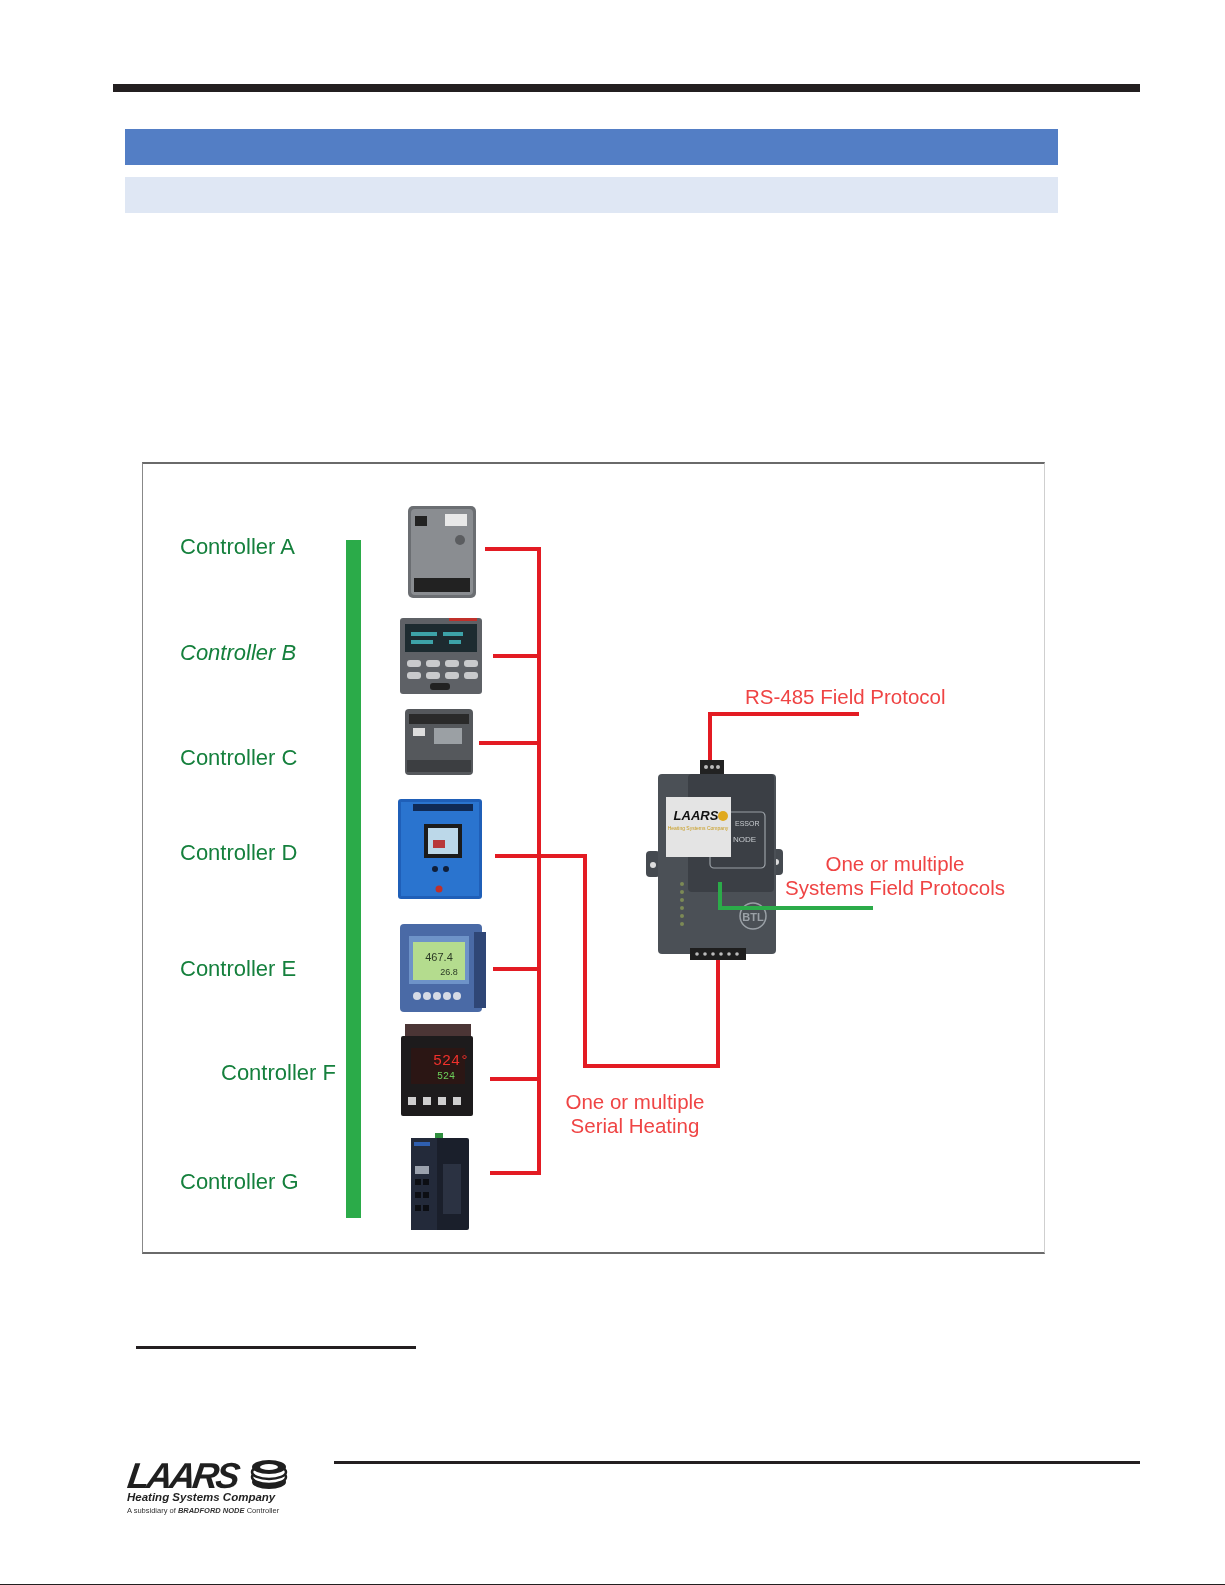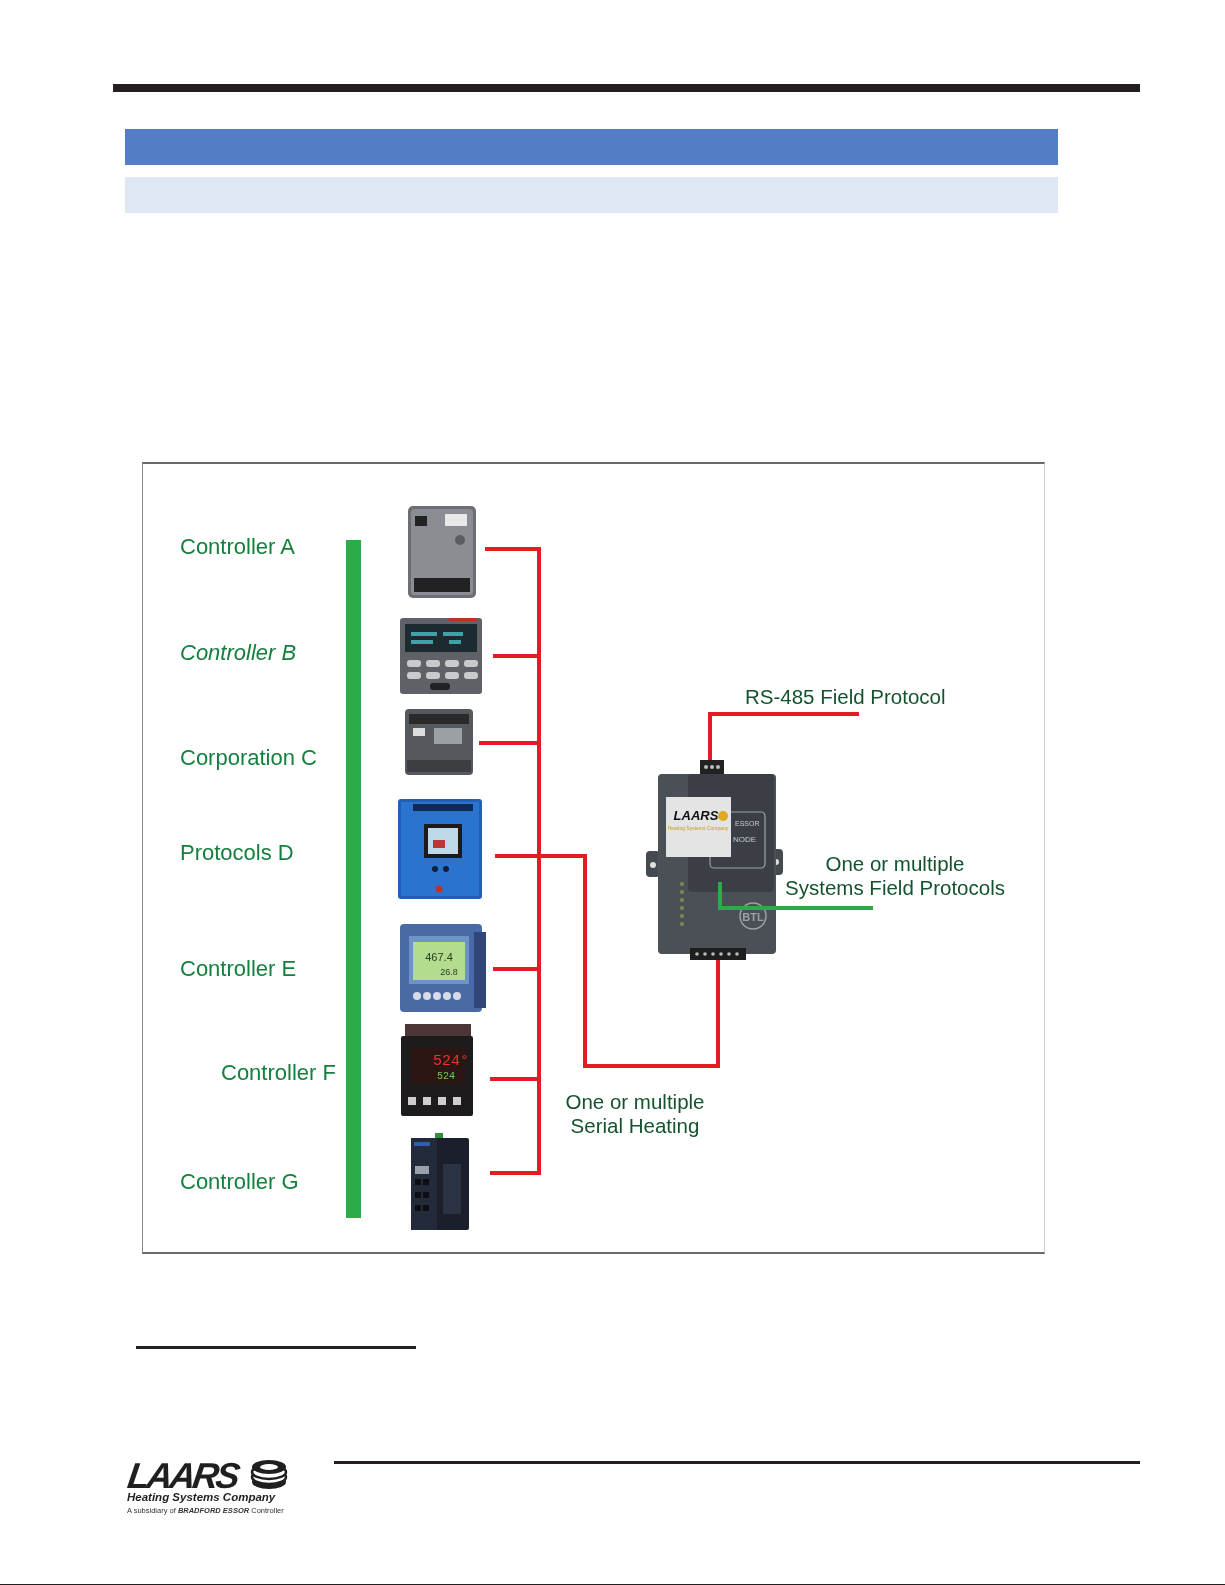--- a/index.html
+++ b/index.html
@@ -9,21 +9,21 @@
   #top-rule { left:113px; top:84px; width:1027px; height:8px; background:#231f20; }
   #title-bar { left:125px; top:129px; width:933px; height:36px; background:#537ec5; }
   #subtitle-bar { left:125px; top:177px; width:933px; height:36px; background:#dfe7f4; }
 
   #diagram { left:142px; top:462px; width:903px; height:792px;
              border-top:2px solid #6a6a6a; border-left:1px solid #888; border-bottom:2px solid #6a6a6a;
              border-right:1px solid #cfcfcf; background:#fff; box-sizing:border-box; }
   #diagram svg { position:absolute; left:0; top:0; }
 
   .ctrl-label { position:absolute; font-size:22px; color:#15803d; white-space:nowrap; }
-  .callout { position:absolute; font-size:20.5px; color:#14532d; text-align:center; line-height:24px; white-space:nowrap; }
+  .callout { position:absolute; font-size:20.5px; color:#ef4444; text-align:center; line-height:24px; white-space:nowrap; }
 
   #footnote-rule { left:136px; top:1346px; width:280px; height:3px; background:#231f20; }
   #footer-rule { left:334px; top:1461px; width:806px; height:3px; background:#231f20; }
   #page-bottom-rule { left:0; top:1584px; width:1225px; height:1px; background:#231f20; }
 
   #logo { left:126px; top:1455px; width:170px; height:66px; }
   #logo .wordmark { position:absolute; left:2px; top:0; font-size:36px; font-weight:bold; font-style:italic;
                     letter-spacing:-3px; color:#1f1f1f; transform:skewX(-8deg); }
   #logo .coil { position:absolute; left:124px; top:3px; }
   #logo .tag1 { position:absolute; left:1px; top:36px; font-size:11.5px; font-weight:bold; font-style:italic; color:#222; white-space:nowrap; }
@@ -188,22 +188,22 @@
           <circle cx="586" cy="490" r="1.8"></circle>
           <circle cx="594" cy="490" r="1.8"></circle>
       </g>
     </g>
 
     <polyline points="577,418 577,444 730,444" fill="none" stroke="#2bab49" stroke-width="4"></polyline>
   </svg>
 
   <div class="ctrl-label" style="left:37px;top:70px;">Controller A</div>
   <div class="ctrl-label" style="left:37px;top:176px;font-style:italic;">Controller B</div>
-  <div class="ctrl-label" style="left:37px;top:281px;">Corporation C</div>
-  <div class="ctrl-label" style="left:37px;top:376px;">Protocols D</div>
+  <div class="ctrl-label" style="left:37px;top:281px;">Controller C</div>
+  <div class="ctrl-label" style="left:37px;top:376px;">Controller D</div>
   <div class="ctrl-label" style="left:37px;top:492px;">Controller E</div>
   <div class="ctrl-label" style="left:37px;top:596px;margin-left:41px;">Controller F</div>
   <div class="ctrl-label" style="left:37px;top:705px;">Controller G</div>
 
   <div class="callout" style="left:602px;top:221px;">RS-485 Field Protocol</div>
   <div class="callout" style="left:636px;top:388px;width:232px;">
     <div>One or multiple</div>
     <div>Systems Field Protocols</div>
   </div>
   <div class="callout" style="left:412px;top:626px;width:160px;">
@@ -221,16 +221,16 @@
   <svg class="coil" width="38" height="32" viewBox="0 0 38 32">
     <ellipse cx="19" cy="24" rx="17" ry="7" fill="#1f1f1f"></ellipse>
     <ellipse cx="19" cy="19" rx="17" ry="7" fill="#fff" stroke="#1f1f1f" stroke-width="2.5"></ellipse>
     <ellipse cx="19" cy="14" rx="17" ry="7" fill="#fff" stroke="#1f1f1f" stroke-width="2.5"></ellipse>
     <ellipse cx="19" cy="9" rx="17" ry="7" fill="#1f1f1f"></ellipse>
     <ellipse cx="19" cy="9" rx="9" ry="3" fill="#fff"></ellipse>
   </svg>
   <span class="tag1">Heating Systems Company</span>
   <span class="tag2">
     <span>A subsidiary of</span>
-    <b>BRADFORD ESSOR</b>
+    <b>BRADFORD NODE</b>
     <span>Controller</span>
   </span>
 </div>
 
 </body></html>

